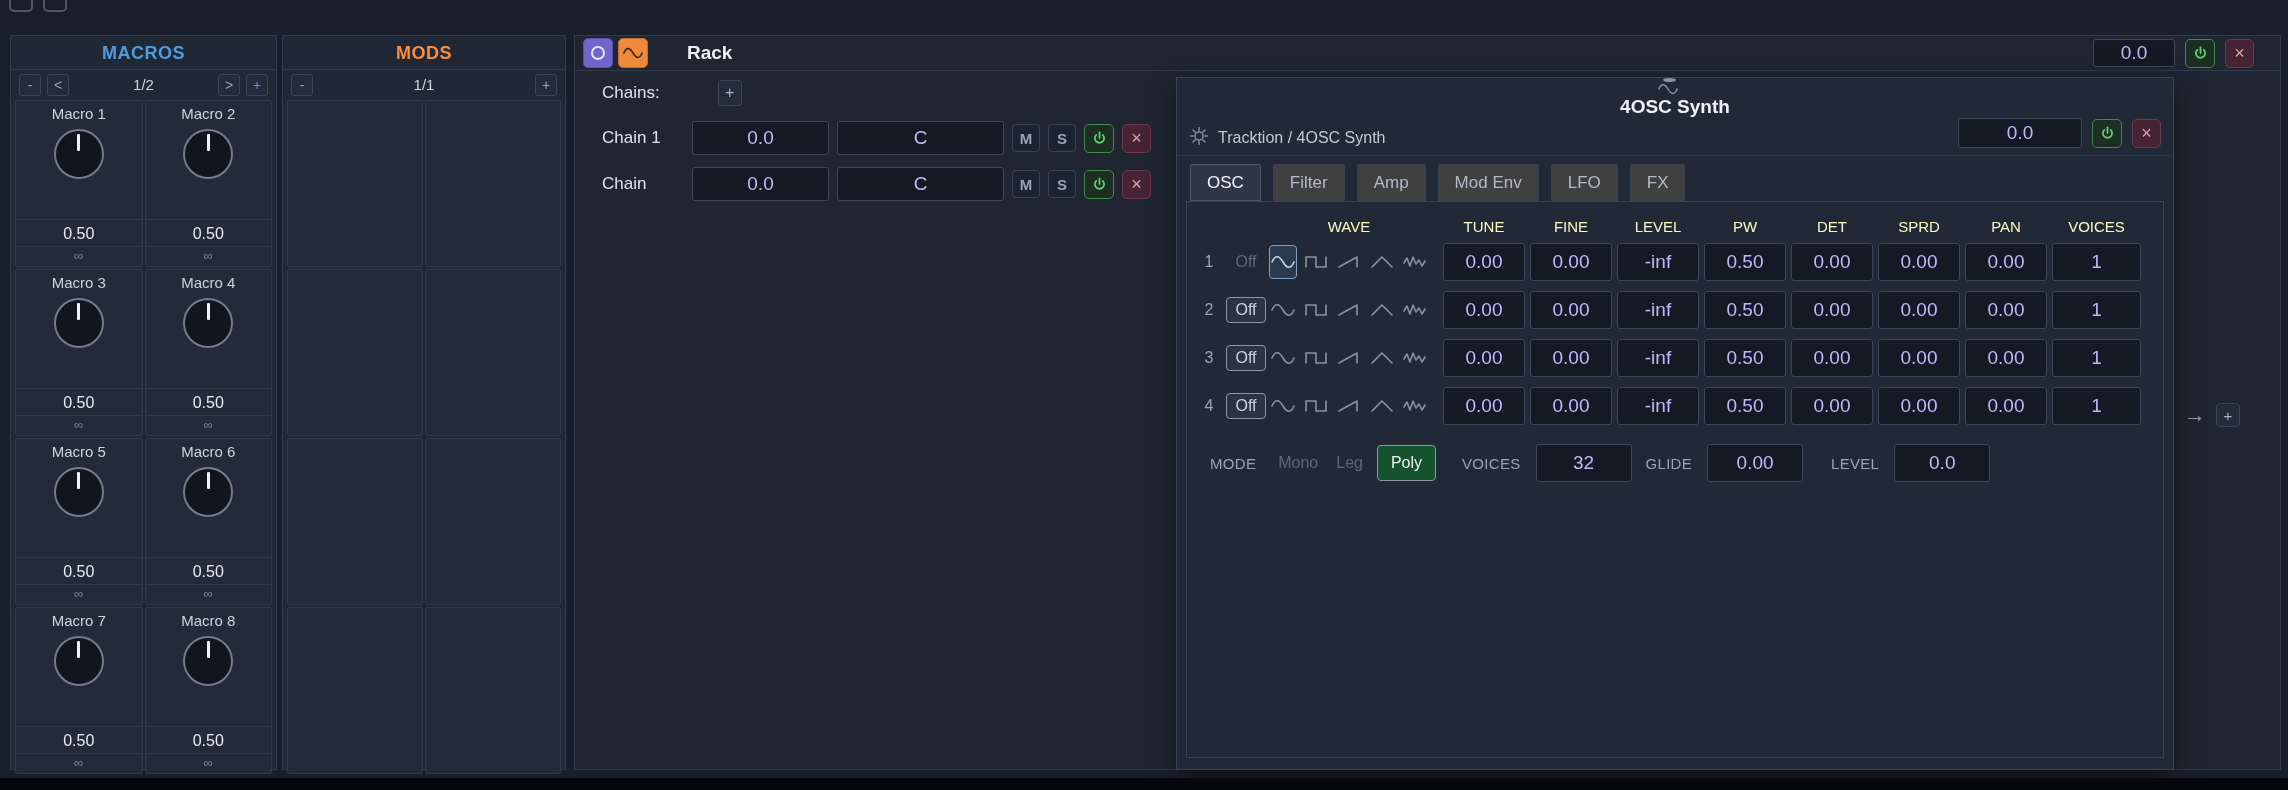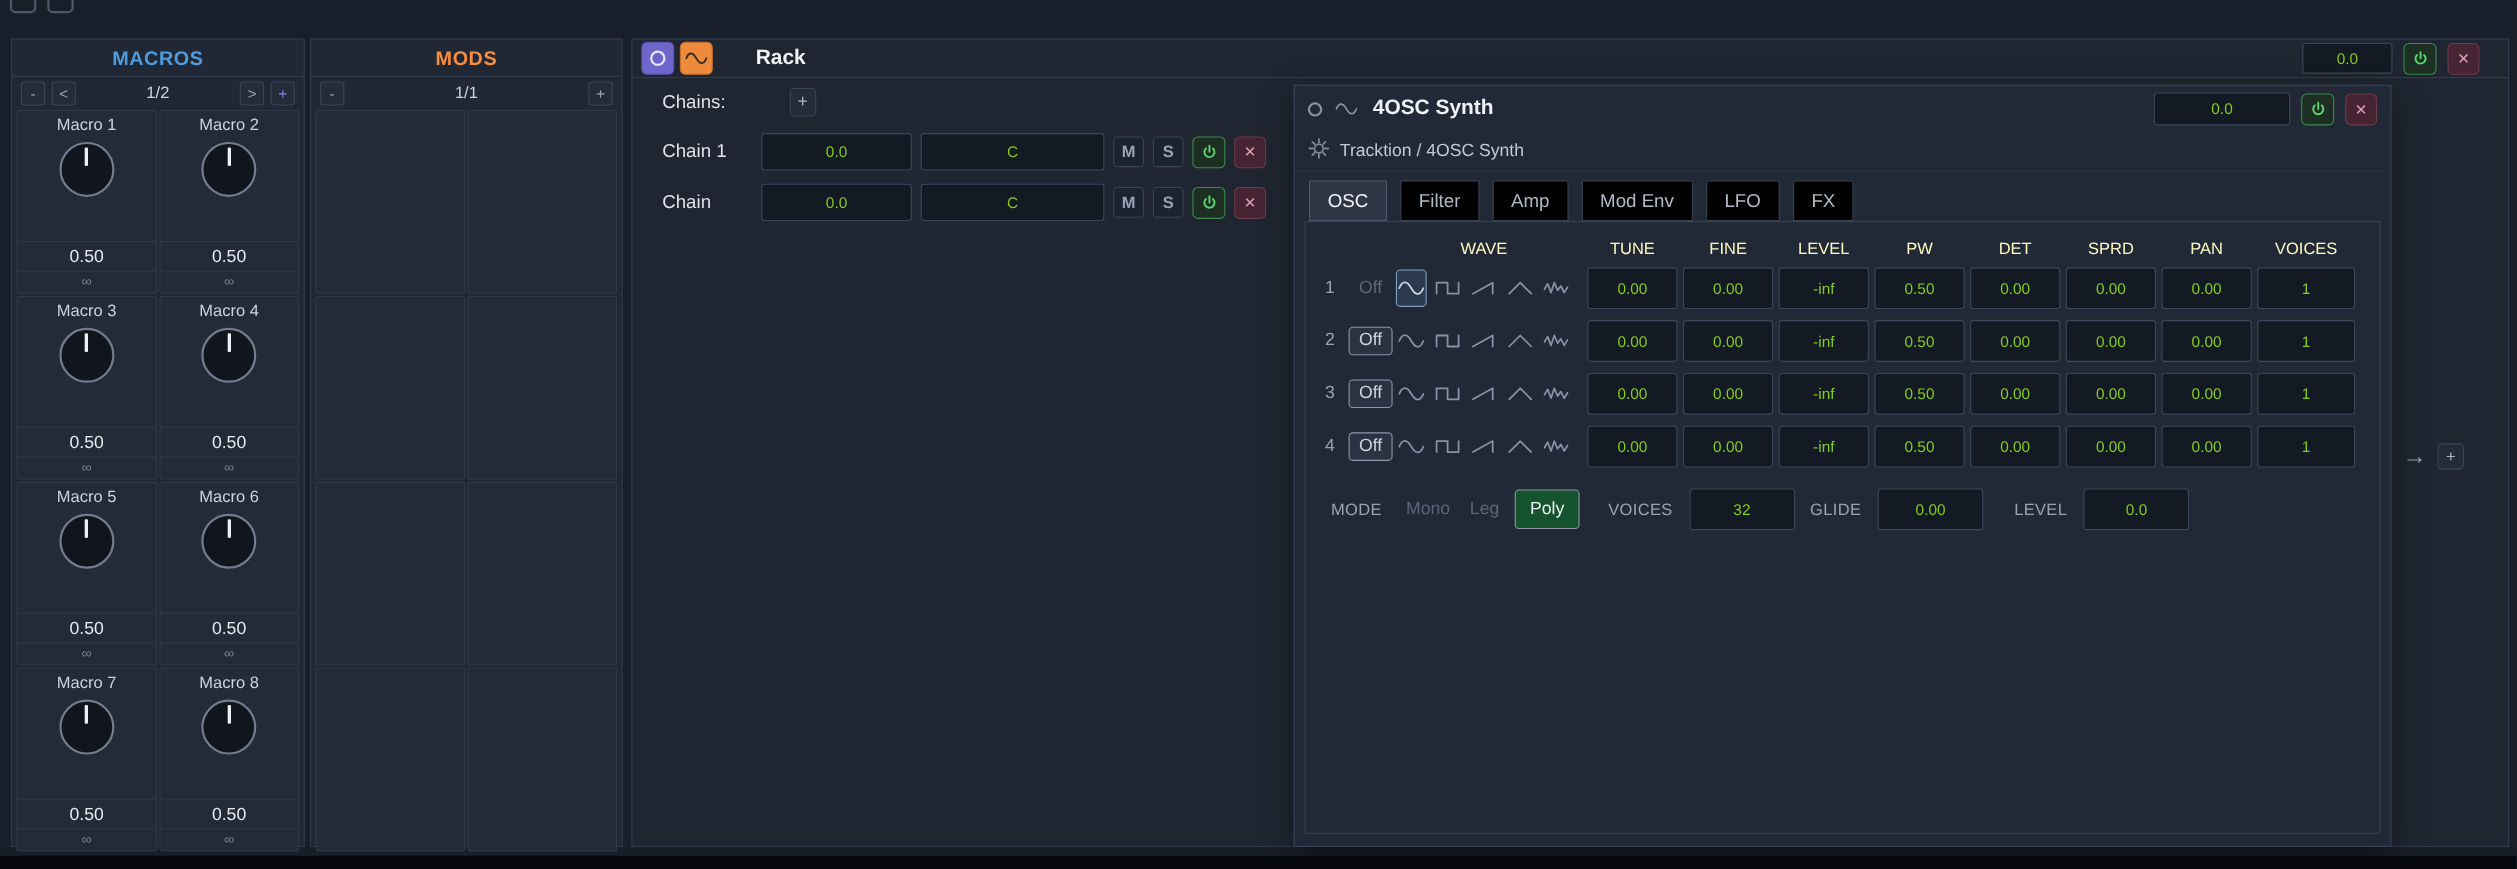--- a/index.html
+++ b/index.html
@@ -34,52 +34,52 @@
   
   .rack-panel { position:absolute; left:574px; top:35px; width:1707px; bottom:20px; background:#1f2631; border:1px solid #313b4c; }
   .rack-header { position:absolute; left:0; right:0; top:0; height:35px; display:flex; align-items:center; padding:0 26px 0 8px; border-bottom:1px solid #313b4c; }
   .icon-btn { width:30px; height:30px; border-radius:5px; display:flex; align-items:center; justify-content:center; margin-right:5px; }
   .icon-btn.purple { background:#6f66cb; border:1px solid #5a52b0; }
   .icon-btn.orange { background:#ed8a3b; border:1px solid #c66f2a; }
   .ring-icon { display:block; width:14px; height:14px; border:2px solid #e3e6fb; border-radius:50%; }
   .rack-title { margin-left:34px; font-weight:bold; font-size:19px; color:#eef1f5; }
   .master-controls { margin-left:auto; display:flex; align-items:center; gap:10px; }
 
-  .value-box { background:#141a24; border:1px solid #3d4759; border-radius:3px; color:#84cc16; font-size:14px; display:flex; align-items:center; justify-content:center; }
+  .value-box { background:#141a24; border:1px solid #3d4759; border-radius:3px; color:#c4b5fd; font-size:19px; display:flex; align-items:center; justify-content:center; }
   .master-val { width:82px; height:28px; }
   .power-btn { width:30px; height:29px; background:#1c2f22; border:1px solid #3f8a4c; border-radius:5px; display:flex; align-items:center; justify-content:center; }
   .power-btn svg { width:15px; height:15px; stroke:#5bd36f; fill:none; stroke-width:1.9; stroke-linecap:round; }
   .close-btn { width:29px; height:29px; background:#472433; border:1px solid #6e3a4d; border-radius:5px; color:#e2a4b2; font-size:18px; line-height:26px; text-align:center; }
 
   .chains-label-row { position:absolute; left:27px; top:44px; display:flex; align-items:center; gap:58px;justify-content:center; }
   .chains-label { font-size:17px; color:#dfe3ea; }
   .add-chain { width:24px; height:26px; border:1px solid #3c4556; border-radius:4px; background:#242c3a; color:#aab3c2; font-size:16px; }
   .chain-row { position:absolute; left:27px; display:flex; align-items:center; gap:8px; }
   .chain-1 { top:85px; } .chain-2 { top:131px; }
   .chain-name { width:82px; font-size:17px; color:#dfe3ea; }
   .chain-val { width:137px; height:34px; }
   .chain-key { width:167px; height:34px; }
   .ms-btn { width:28px; height:28px; background:#1c2330; border:1px solid #3a4456; border-radius:4px; color:#98a2b4; font-size:15px; font-weight:bold; }
   .rack-insert { position:absolute; right:40px; top:366px; display:flex; align-items:center; gap:10px; }
   .insert-arrow { font-size:22px; color:#9aa3b2; }
   .add-plugin { width:24px; height:24px; border:1px solid #3c4556; border-radius:4px; background:#242c3a; color:#aab3c2; font-size:15px; }
 
   
   .plugin { position:absolute; left:1176px; top:77px; width:998px; height:693px; background:#222936; border:1px solid #3a4456; box-shadow:0 10px 30px rgba(0,0,0,.45); }
-  .plugin-header { height:42px; display:flex; align-items:center; padding:0 12px; }
+  .plugin-header { height:42px; display:flex; align-items:center; padding:0 12px;flex-direction:column; }
   .hdr-circle { width:13px; height:13px; border:2px solid #8a93a4; border-radius:50%; margin-right:12px; }
   .hdr-sine { margin-right:14px; color:#8a93a4; }
   .hdr-sine svg, .icon-btn svg { display:block; }
   .plugin-title { font-weight:bold; font-size:19px; color:#eef1f5; }
   .plugin-master { margin-left:auto; display:flex; align-items:center; gap:10px; }
   .plugin-val { width:124px; height:30px; }
   .plugin-breadcrumb { height:36px; display:flex; align-items:center; padding:0 12px; color:#c2c9d4; font-size:16px; gap:9px; border-bottom:1px solid #2b3342; }
   .tracktion-logo { color:#7f8896; }
   .plugin-tabs { display:flex; gap:12px; padding-left:13px; margin-top:8px; height:37px; }
-  .tab { height:37px; padding:0 16px; display:flex; align-items:center; border:1px solid #39434f; background:#000000; color:#b3bac7; font-size:17px; border-radius:2px 2px 0 0; }
+  .tab { height:37px; padding:0 16px; display:flex; align-items:center; border:1px solid #39434f; background:#404040; color:#b3bac7; font-size:17px; border-radius:2px 2px 0 0; }
   .tab.selected { background:#2f3747; border-color:#4d5870; color:#f1f3f7; }
   .plugin-content { position:absolute; left:9px; right:9px; top:123px; bottom:11px; border:1px solid #39434f; background:#222936; }
 
   .osc-grid { display:grid; grid-template-columns:28px 36px 28px 28px 28px 28px 28px 4px 82px 82px 82px 82px 82px 82px 82px 89px; column-gap:5px; align-items:center; padding-left:8px; }
   .osc-head { margin-top:12px; height:24px; }
   .col-h { text-align:center; font-size:15px; color:#fef9c3; }
   .osc-row { height:48px; }
   .osc-num { text-align:center; font-size:16px; color:#9aa3b2; }
   .osc-off-wrap { display:flex; justify-content:center; }
   .osc-off { font-size:16px; color:#cfd5de; }

